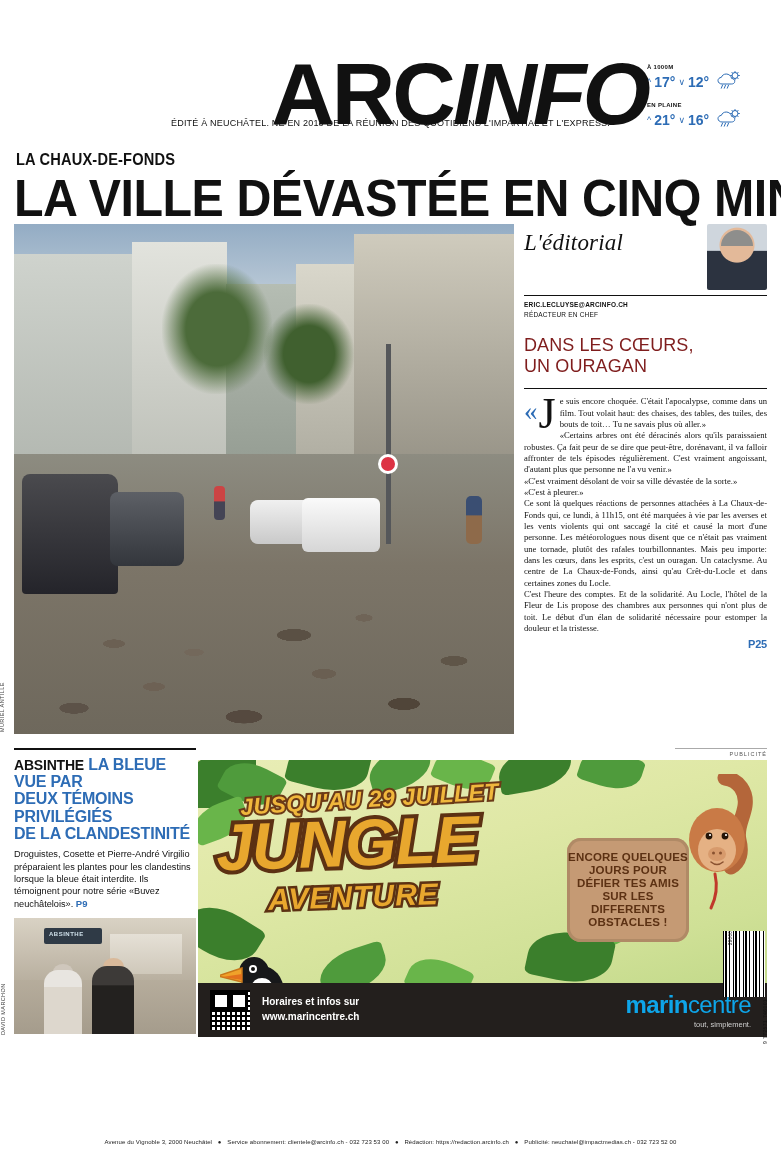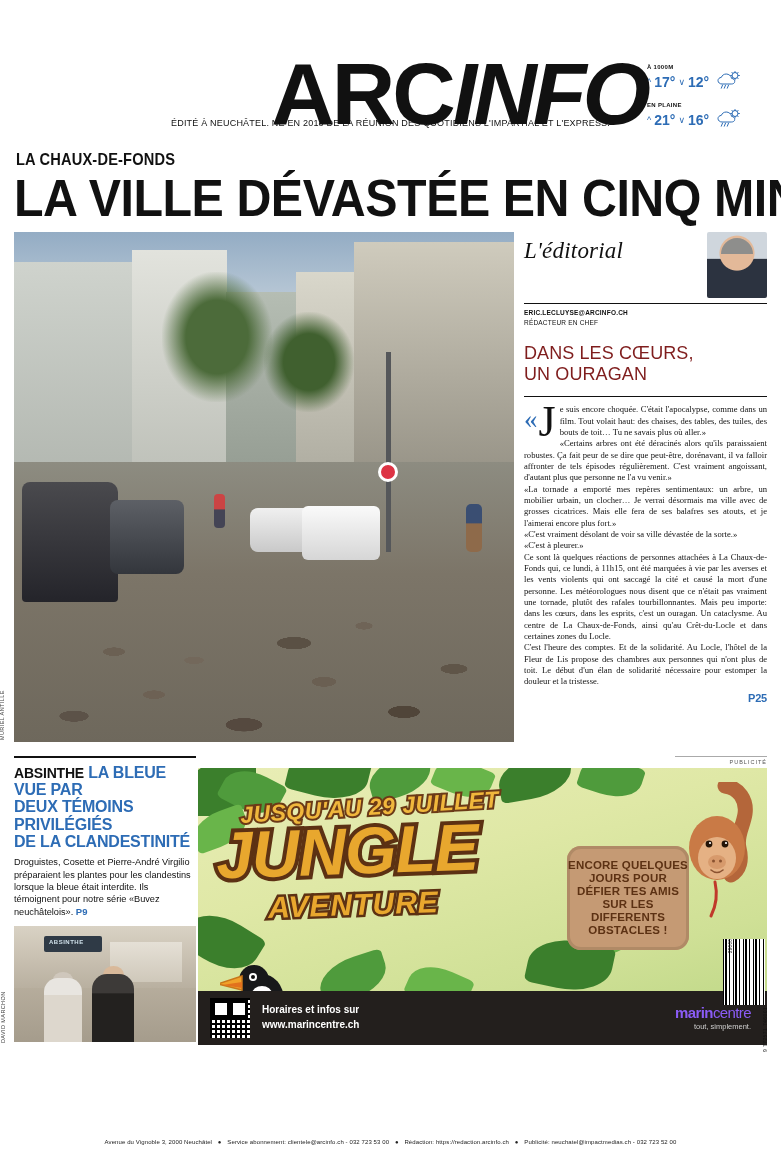--- a/index.html
+++ b/index.html
@@ -49,21 +49,21 @@
     letter-spacing:.2px; transform:scaleX(.86); transform-origin:left center;
   }
   .headline {
     margin:4px 0 0 14px; font-size:52px; font-weight:bold;
     letter-spacing:-.5px; line-height:.96;
     transform:scaleX(.93); transform-origin:left center;
     white-space:nowrap;
   }
 
   
-  .main-row { display:flex; margin-top:8px; padding:0 14px; gap:10px; }
+  .main-row { display:flex; margin-top:0; padding:0 14px; gap:10px; }
 
   
   .photo-wrap { position:relative; width:500px; }
   .credit-v {
     position:absolute; left:-9px; bottom:2px;
     transform:rotate(-90deg); transform-origin:left bottom;
     font-size:5.5px; letter-spacing:.4px; color:#444; white-space:nowrap;
   }
   .photo {
     width:500px; height:510px; position:relative; overflow:hidden;
@@ -264,21 +264,21 @@
     background-size:5px 5px, 5px 5px;
   }
   .qr::before, .qr::after {
     content:""; position:absolute; width:12px; height:12px;
     border:3px solid #000; background:#fff;
   }
   .qr::before { left:2px; top:2px; }
   .qr::after { right:2px; top:2px; }
   .ad-bar-txt { color:#fff; font-size:10px; font-weight:bold; line-height:1.45; margin-left:12px; }
   .ad-logo { margin-left:auto; text-align:right; padding-right:4px; }
-  .ad-logo .lg { color:#8b5cf6; font-size:15px; letter-spacing:-.6px; }
+  .ad-logo .lg { color:#0ea5e9; font-size:24px; letter-spacing:-.6px; }
   .ad-logo .lg b { font-weight:bold; }
   .ad-logo .lg span { font-weight:300; }
   .ad-logo .sl { color:#cfcfcf; font-size:7.5px; margin-top:1px; }
 
   .barcode {
     position:absolute; right:2px; bottom:40px; width:42px; height:66px;
     background:repeating-linear-gradient(90deg,#000 0 1px,#fff 1px 2px,#000 2px 4px,#fff 4px 6px,#000 6px 7px,#fff 7px 10px);
   }
   .barcode-num {
     position:absolute; right:-1px; bottom:38px;
@@ -394,21 +394,20 @@
         <span>DANS LES CŒURS,</span><br>
         <span>UN OURAGAN</span>
       </div>
       <div class="edito-rule2"></div>
 
       <div class="edito-body">
         <p class="dropcap-row">
           <span class="dropcap-guill">«</span><span class="dropcap-j">J</span><span>e suis encore choquée. C'était l'apocalypse, comme dans un film. Tout volait haut: des chaises, des tables, des tuiles, des bouts de toit… Tu ne savais plus où aller.»</span>
         </p>
         <p>«Certains arbres ont été déracinés alors qu'ils paraissaient robustes. Ça fait peur de se dire que peut-être, dorénavant, il va falloir affronter de tels épisodes régulièrement. C'est vraiment angoissant, d'autant plus que personne ne l'a vu venir.»</p>
-        <p>«La tornade a emporté mes repères sentimentaux: un arbre, un mobilier urbain, un clocher… Je verrai désormais ma ville avec de grosses cicatrices. Mais elle fera de ses balafres ses atouts, et je l'aimerai encore plus fort.»</p>
         <p>«C'est vraiment désolant de voir sa ville dévastée de la sorte.»</p>
         <p>«C'est à pleurer.»</p>
         <p>Ce sont là quelques réactions de personnes attachées à La Chaux-de-Fonds qui, ce lundi, à 11h15, ont été marquées à vie par les averses et les vents violents qui ont saccagé la cité et causé la mort d'une personne. Les météorologues nous disent que ce n'était pas vraiment une tornade, plutôt des rafales tourbillonnantes. Mais peu importe: dans les cœurs, dans les esprits, c'est un ouragan. Un cataclysme. Au centre de La Chaux-de-Fonds, ainsi qu'au Crêt-du-Locle et dans certaines zones du Locle.</p>
         <p>C'est l'heure des comptes. Et de la solidarité. Au Locle, l'hôtel de la Fleur de Lis propose des chambres aux personnes qui n'ont plus de toit. Le début d'un élan de solidarité nécessaire pour estomper la douleur et la tristesse.</p>
       </div>
       <div class="edito-page">P25</div>
     </div>
   </div>
 
   <div class="bottom-row">

